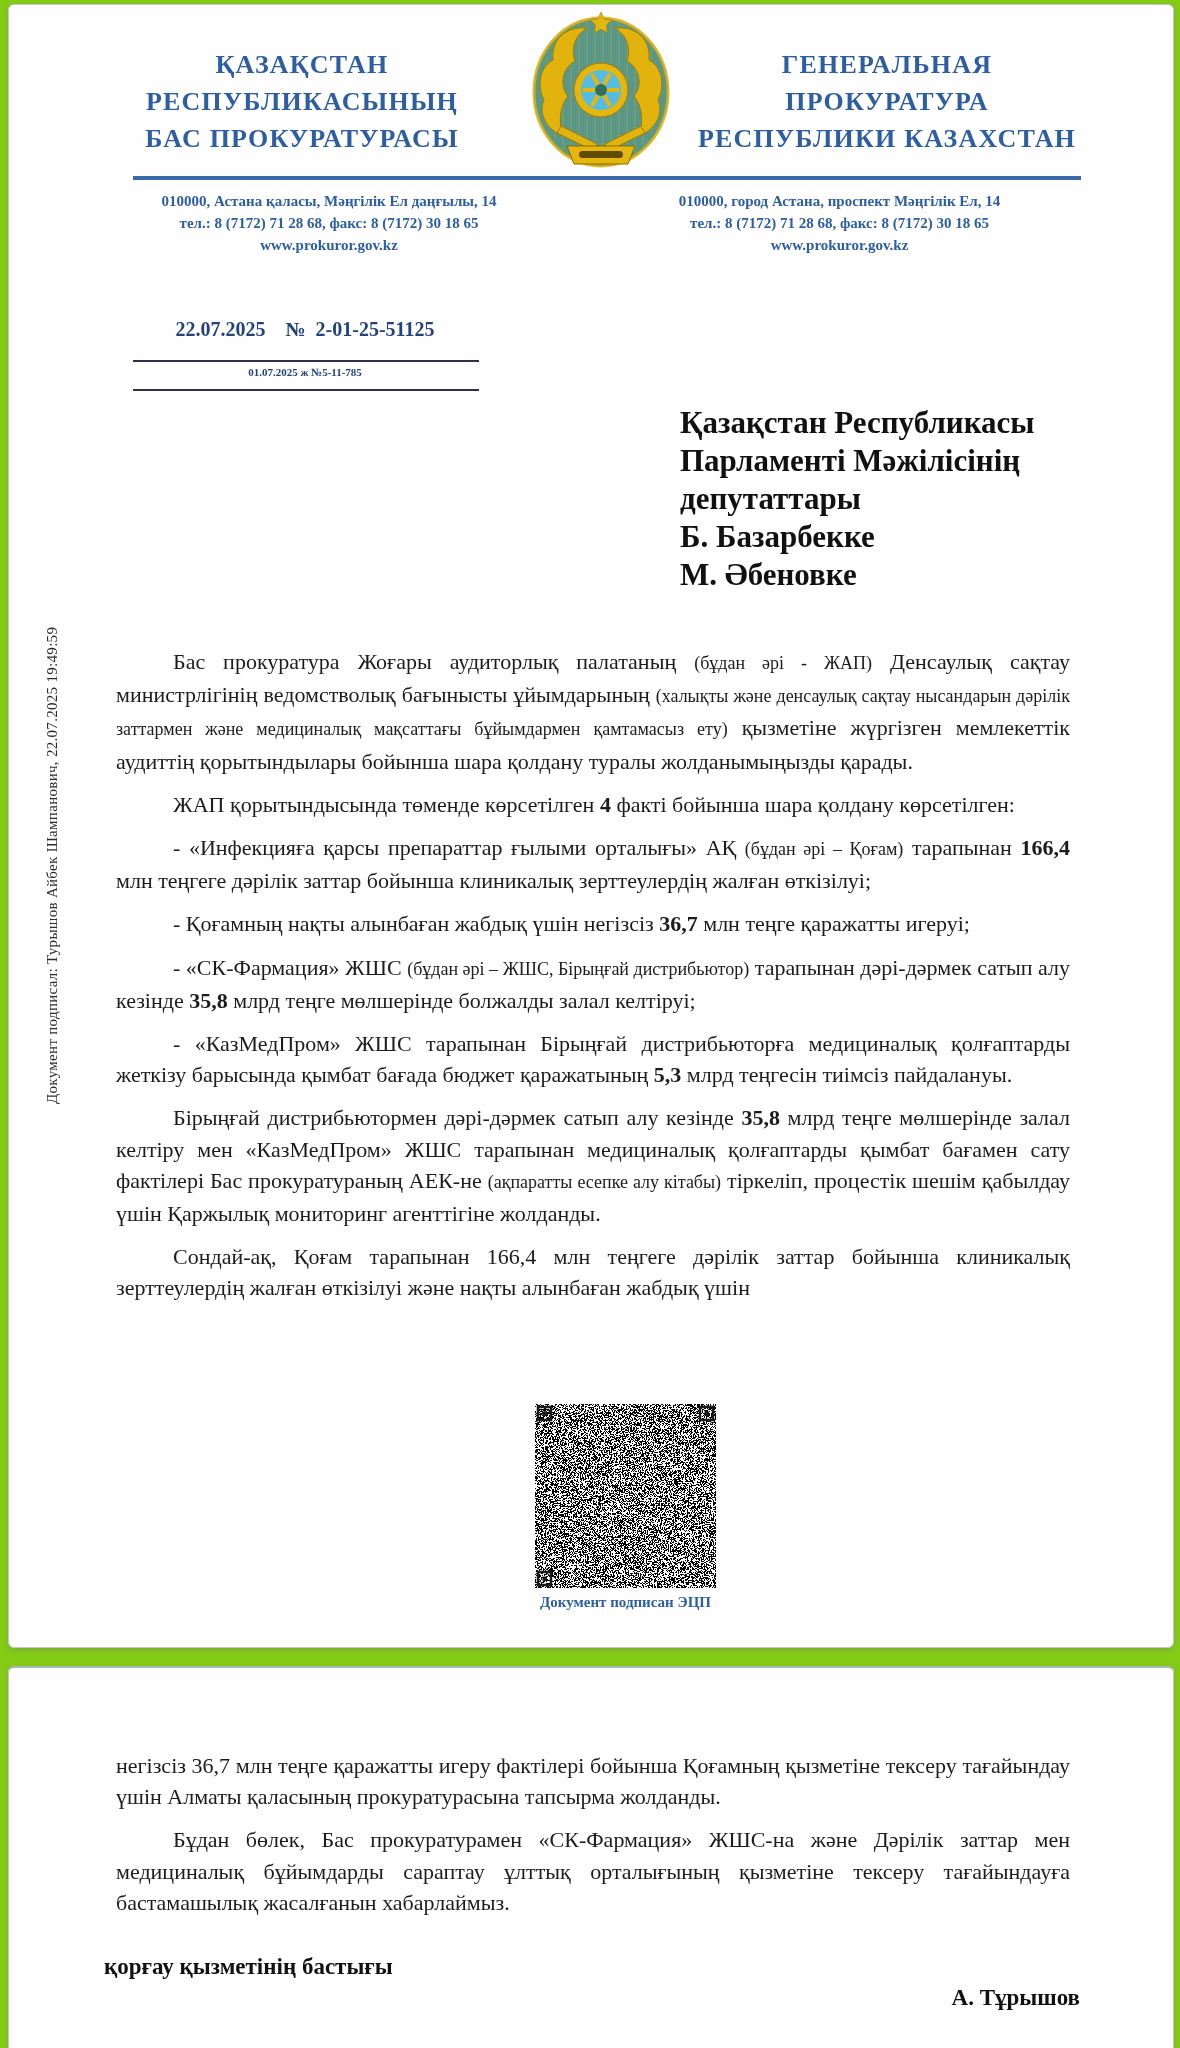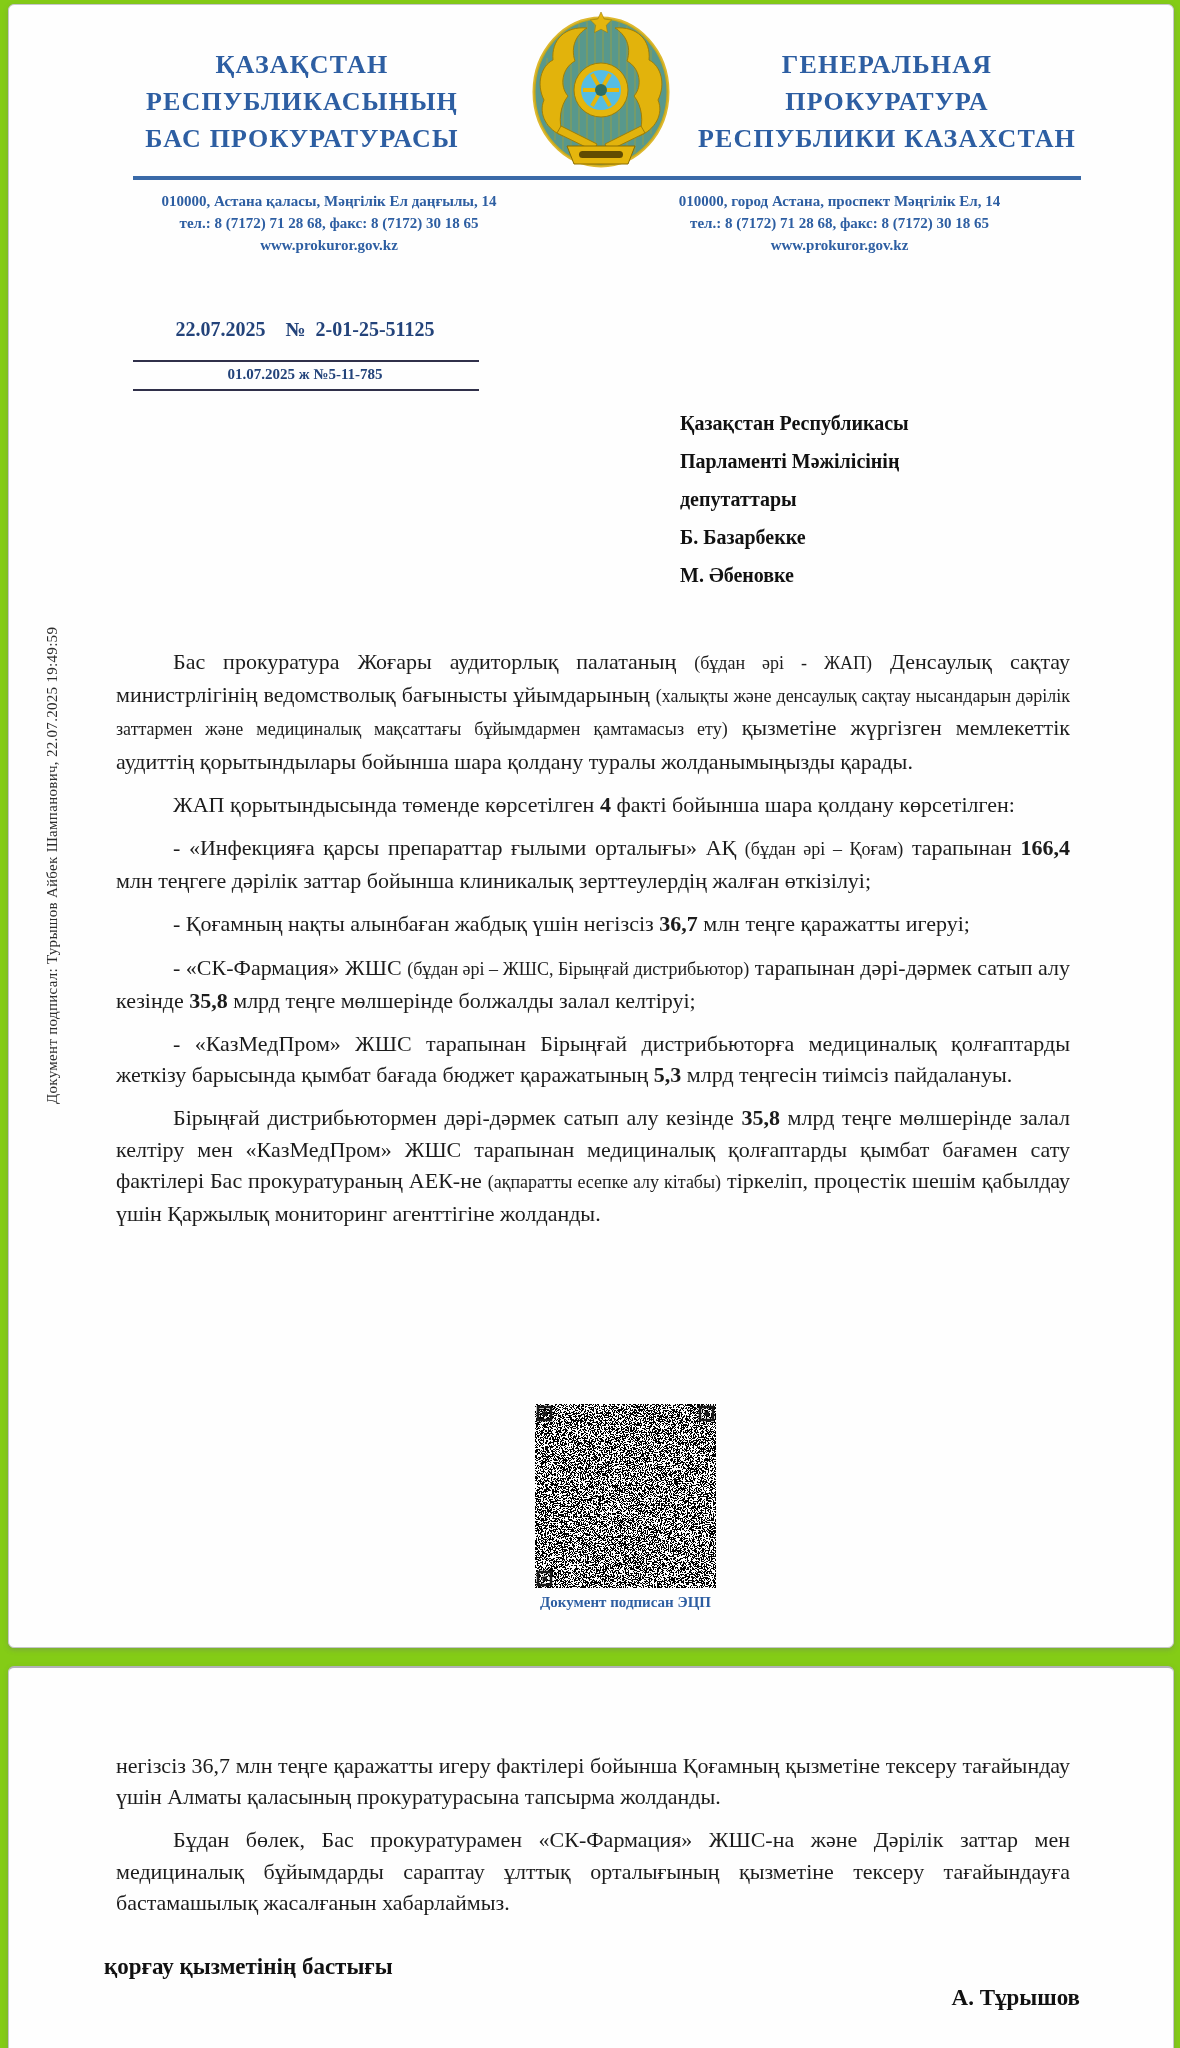--- a/index.html
+++ b/index.html
@@ -11,24 +11,24 @@
   #page2{top:1666px;height:395px;border-radius:6px 6px 0 0;border-top:2px solid #b2b2b8;}
 
   .abs{position:absolute;}
   .blue{color:#2d5ea2;}
   .org{font-weight:bold;font-size:26px;line-height:37px;letter-spacing:1.2px;text-align:center;}
   .addr{font-weight:bold;font-size:15px;line-height:22px;text-align:center;}
   .rule{background:#3a6aa8;height:4px;}
 
   .refline{color:#23437a;font-weight:bold;white-space:pre;text-align:center;}
   .refout{font-size:20px;}
-  .refin{font-size:15px;}
+  .refin{font-size:11px;}
   .refunder{background:#30304a;height:2px;}
 
-  .recipient{font-size:20px;font-weight:bold;color:#111;line-height:38px;}
+  .recipient{font-size:31px;font-weight:bold;color:#111;line-height:38px;}
 
   .bodytext{font-size:22px;line-height:31.2px;color:#1c1c1c;text-align:justify;text-align-last:left;}
   .bodytext p{margin:12px;text-indent:57px;}
   .bodytext p.noindent{text-indent:0;}
   .b{font-weight:bold;}
   .sm{font-size:18px;}
 
   .qrwrap{width:181px;height:184px;}
   .qrcaption{color:#2d5ea2;font-weight:bold;font-size:15px;text-align:center;}
 
@@ -124,20 +124,21 @@
   </div>
 
   <div class="abs bodytext" style="left:104px;top:634px;width:978px;">
     <p><span>Бас прокуратура Жоғары аудиторлық палатаның </span><span class="sm">(бұдан әрі - ЖАП)</span><span> Денсаулық сақтау министрлігінің ведомстволық бағынысты ұйымдарының </span><span class="sm">(халықты және денсаулық сақтау нысандарын дәрілік заттармен және медициналық мақсаттағы бұйымдармен қамтамасыз ету)</span><span> қызметіне жүргізген мемлекеттік аудиттің қорытындылары бойынша шара қолдану туралы жолданымыңызды қарады.</span></p>
     <p><span>ЖАП қорытындысында төменде көрсетілген </span><span class="b">4</span><span> факті бойынша шара қолдану көрсетілген:</span></p>
     <p><span>- «Инфекцияға қарсы препараттар ғылыми орталығы» АҚ </span><span class="sm">(бұдан әрі – Қоғам)</span><span> тарапынан </span><span class="b">166,4</span><span> млн теңгеге дәрілік заттар бойынша клиникалық зерттеулердің жалған өткізілуі;</span></p>
     <p><span>- Қоғамның нақты алынбаған жабдық үшін негізсіз </span><span class="b">36,7</span><span> млн теңге қаражатты игеруі;</span></p>
     <p><span>- «СК-Фармация» ЖШС </span><span class="sm">(бұдан әрі – ЖШС, Бірыңғай дистрибьютор)</span><span> тарапынан дәрі-дәрмек сатып алу кезінде </span><span class="b">35,8</span><span> млрд теңге мөлшерінде болжалды залал келтіруі;</span></p>
     <p><span>- «КазМедПром» ЖШС тарапынан Бірыңғай дистрибьюторға медициналық қолғаптарды жеткізу барысында қымбат бағада бюджет қаражатының </span><span class="b">5,3</span><span> млрд теңгесін тиімсіз пайдалануы.</span></p>
     <p><span>Бірыңғай дистрибьютормен дәрі-дәрмек сатып алу кезінде </span><span class="b">35,8</span><span> млрд теңге мөлшерінде залал келтіру мен «КазМедПром» ЖШС тарапынан медициналық қолғаптарды қымбат бағамен сату фактілері Бас прокуратураның АЕК-не </span><span class="sm">(ақпаратты есепке алу кітабы)</span><span> тіркеліп, процестік шешім қабылдау үшін Қаржылық мониторинг агенттігіне жолданды.</span></p>
+    <p><span>Сондай-ақ, Қоғам тарапынан 166,4 млн теңгеге дәрілік заттар бойынша клиникалық зерттеулердің жалған өткізілуі және нақты алынбаған жабдық үшін</span></p>
   </div>
 
   <div class="abs qrwrap" style="left:535px;top:1404px;">
     <svg width="181" height="184">
       <filter id="qrNoise" x="0" y="0" width="100%" height="100%">
         <feTurbulence type="fractalNoise" baseFrequency="0.75" numOctaves="2" seed="11" stitchTiles="stitch"></feTurbulence>
         <feColorMatrix type="saturate" values="0"></feColorMatrix>
         <feComponentTransfer>
           <feFuncR type="discrete" tableValues="0 1 0 1 0 1"></feFuncR>
           <feFuncG type="discrete" tableValues="0 1 0 1 0 1"></feFuncG>

